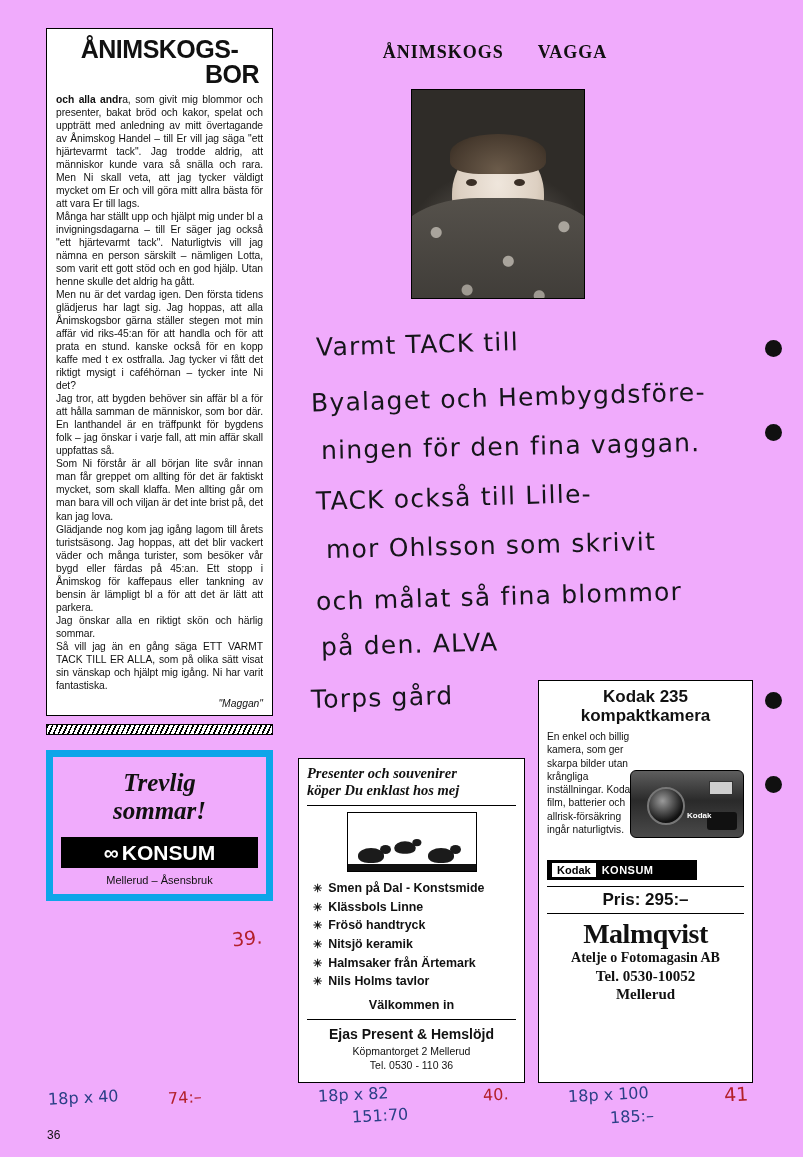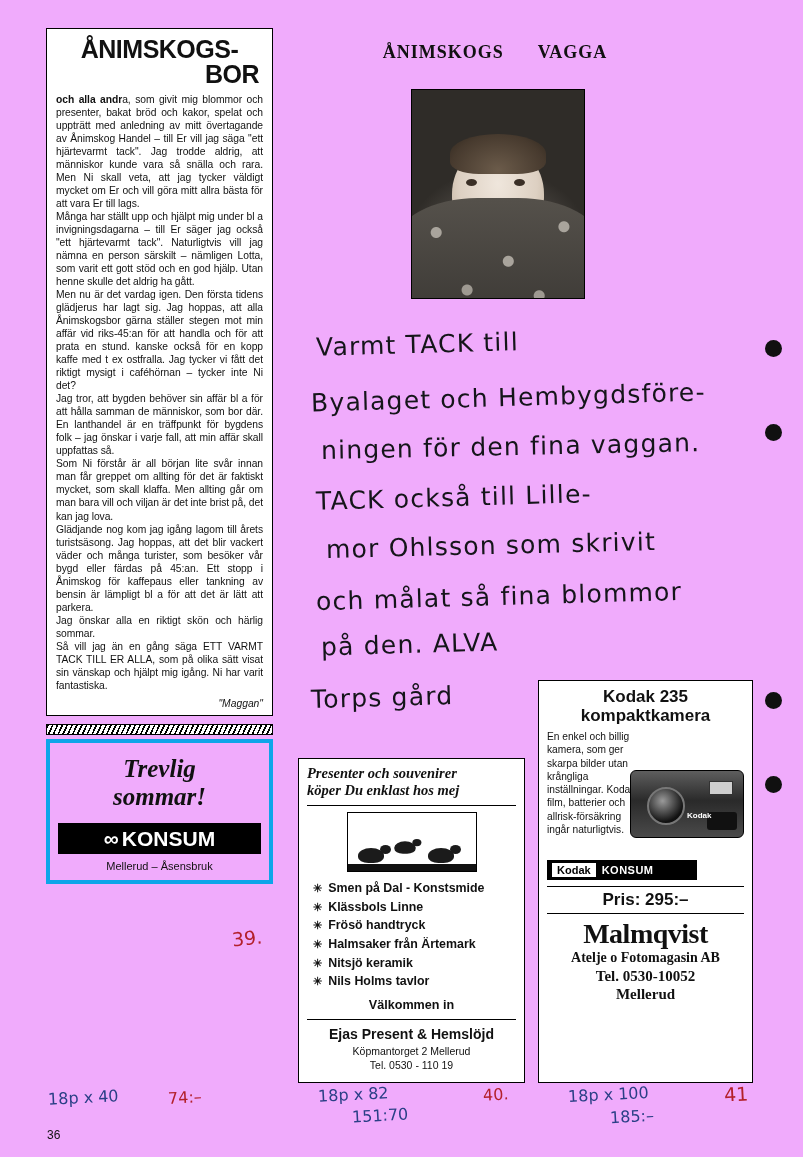--- a/index.html
+++ b/index.html
@@ -30,21 +30,21 @@
   .article-body b{font-weight:bold;}
   .sig{text-align:right;font-style:italic;font-size:10.3px;margin-top:6px;}
 
   .hatch{
     margin-top:8px;height:9px;border:1px solid #000;
     background:repeating-linear-gradient(115deg,#000 0 1.6px,#fff 1.6px 4.4px);
   }
 
   
   .konsum-ad{
-    margin-top:4px;border:4px solid #0ea5e9;padding:12px 8px 8px 8px;text-align:center;
+    margin-top:15px;border:7px solid #0ea5e9;padding:12px 8px 8px 8px;text-align:center;
   }
   .konsum-ad .trevlig{
     font-family:"Liberation Serif",serif;font-weight:bold;font-style:italic;
     font-size:25px;line-height:1.12;margin:0 0 12px 0;
   }
   .konsum-bar{
     background:#000;color:#fff;display:flex;align-items:center;justify-content:center;
     gap:6px;padding:5px 4px;margin:0 0 6px 0;
   }
   .konsum-bar .logo{
@@ -319,29 +319,29 @@
     <div class="pic">
       <div class="sheep s1"></div>
       <div class="sheep s2"></div>
       <div class="sheep s3"></div>
       <div class="ground"></div>
     </div>
     <ul>
       <li><span class="star">✳</span><span>Smen på Dal - Konstsmide</span></li>
       <li><span class="star">✳</span><span>Klässbols Linne</span></li>
       <li><span class="star">✳</span><span>Frösö handtryck</span></li>
+      <li><span class="star">✳</span><span>Nitsjö keramik</span></li>
       <li><span class="star">✳</span><span>Halmsaker från Ärtemark</span></li>
-      <li><span class="star">✳</span><span>Nitsjö keramik</span></li>
       <li><span class="star">✳</span><span>Nils Holms tavlor</span></li>
     </ul>
     <div class="valk">Välkommen in</div>
     <div class="name">Ejas Present &amp; Hemslöjd</div>
     <div class="addr">
       <span>Köpmantorget 2 Mellerud</span><br>
-      <span>Tel. 0530 - 110 19</span>
+      <span>Tel. 0530 - 110 36</span>
     </div>
   </div>
 
   <div class="kodak">
     <h3>
       <span>Kodak 235</span><br>
       <span>kompaktkamera</span>
     </h3>
     <div class="blurb">En enkel och billig kamera, som ger skarpa bilder utan krångliga inställningar. Kodak film, batterier och allrisk-försäkring ingår naturligtvis.</div>
     <div class="camwrap">

